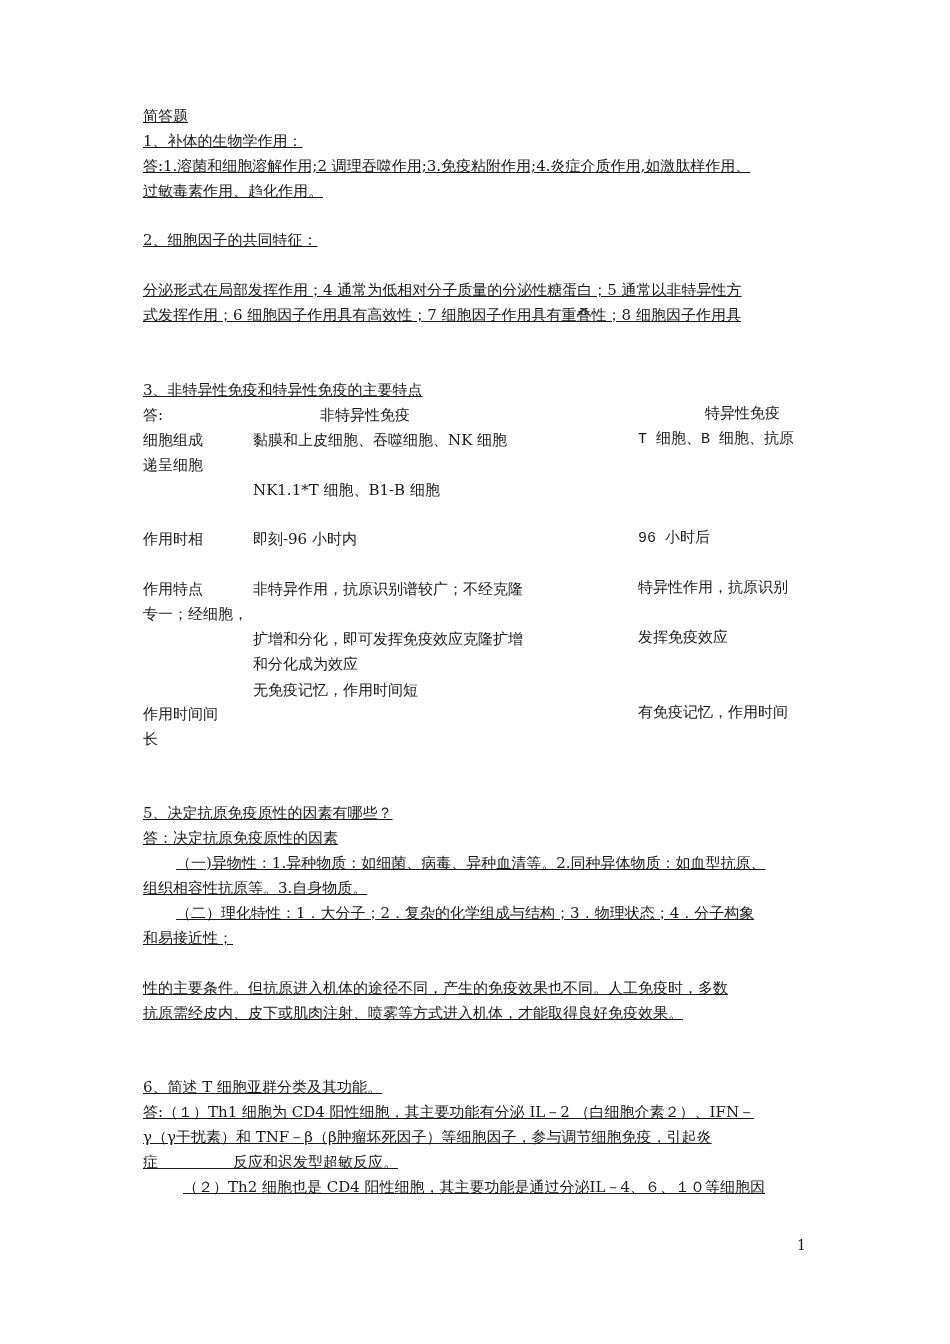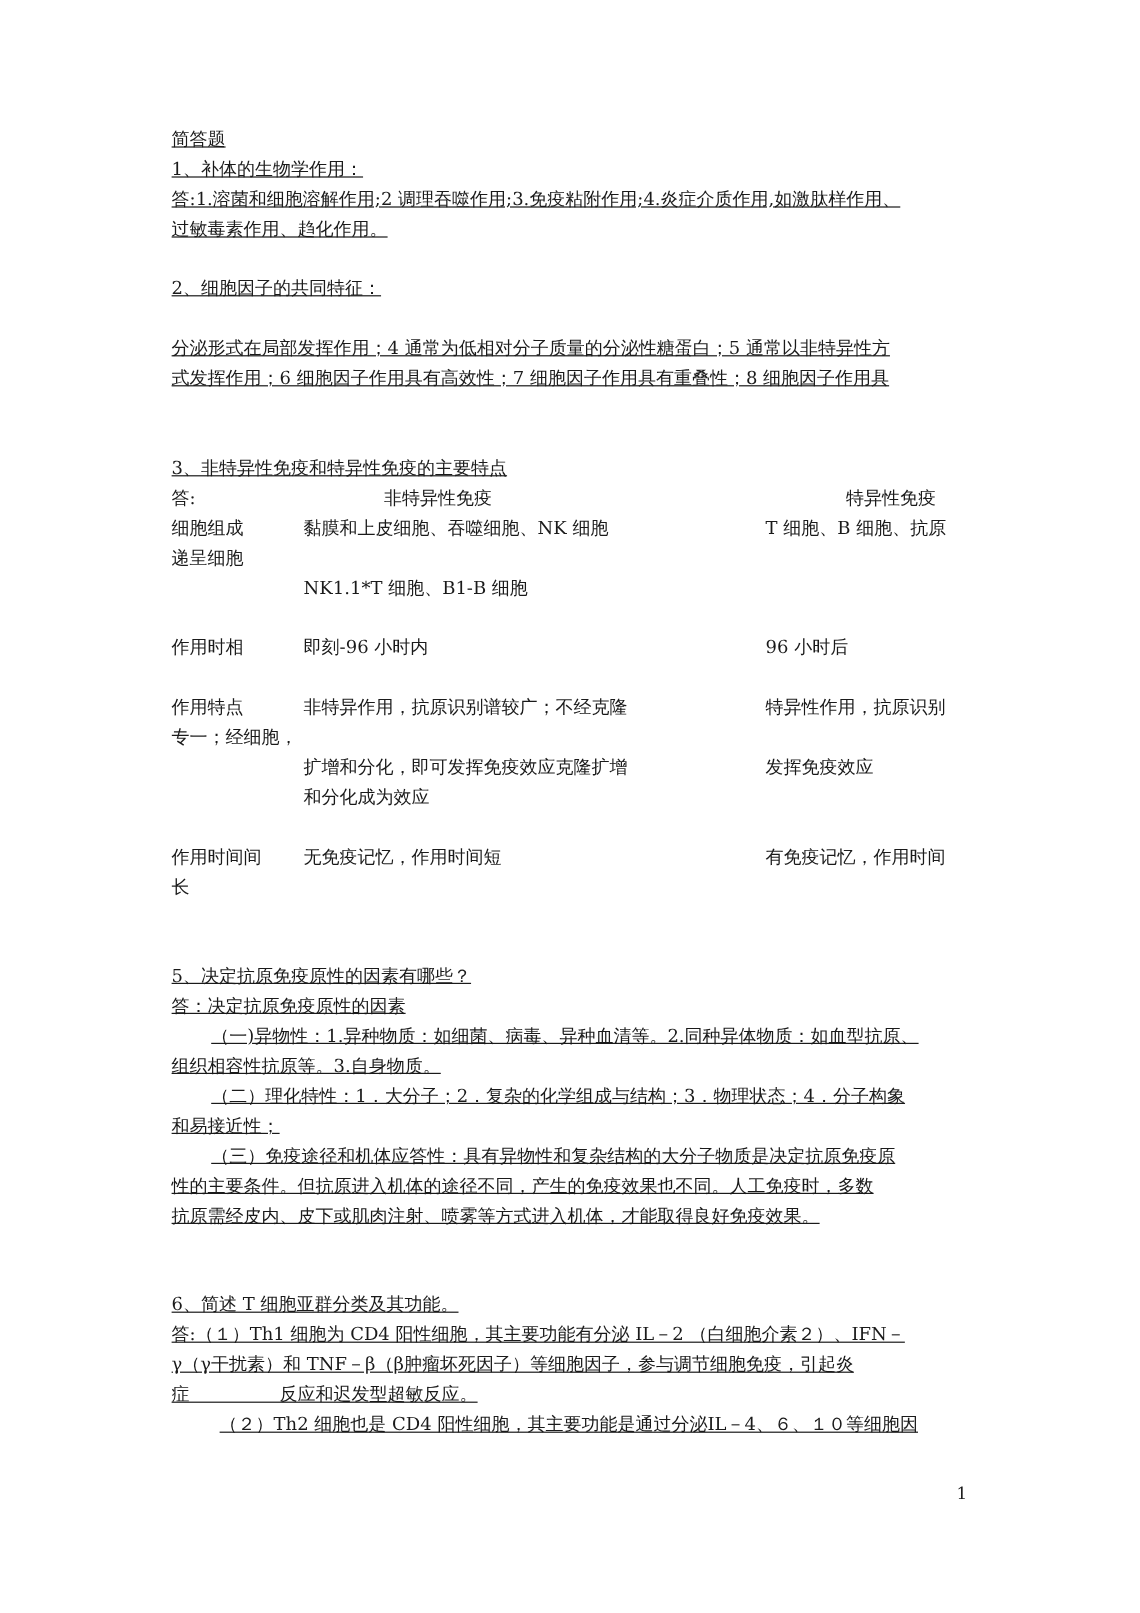--- a/index.html
+++ b/index.html
@@ -2,21 +2,21 @@
 <html><head>
   <meta charset="utf-8">
   <style>
     html, body { margin: 0; padding: 0; background: #ffffff; }
     body { width: 950px; height: 1344px; position: relative; overflow: hidden;
       font-family: "DejaVu Serif", "Liberation Serif", serif; color: #1a1a1a; font-size: 15px; }
     .page { position: absolute; left: 0; top: 0; width: 950px; height: 1344px; }
     .line { position: absolute; left: 143px; white-space: nowrap; line-height: 20px; text-decoration: underline; }
     .col1 { position: absolute; left: 143px; white-space: nowrap; line-height: 20px; }
     .col2 { position: absolute; left: 253px; white-space: nowrap; line-height: 20px; }
-    .col3 { position: absolute; left: 638px; white-space: nowrap; line-height: 20px; }
+    .col3 { position: absolute; left: 638px; white-space: nowrap; line-height: 20px; font-family: Liberation Mono, monospace; }
     .indent { left: 176px; }
     .page-num { position: absolute; left: 797px; top: 1237px; font-size: 14px; }
   </style>
 </head>
 <body>
 
 <div class="page">
   <div class="line" style="top:106px">简答题</div>
 
   <div class="line" style="top:131px">1、补体的生物学作用：</div>
@@ -46,31 +46,30 @@
     <div class="col1" style="top:579px">作用特点</div>
     <div class="col1" style="top:604px">专一；经细胞，</div>
     <div class="col2" style="top:579px">非特异作用，抗原识别谱较广；不经克隆</div>
     <div class="col2" style="top:629px">扩增和分化，即可发挥免疫效应克隆扩增</div>
     <div class="col2" style="top:654px">和分化成为效应</div>
     <div class="col3" style="top:579px">特异性作用，抗原识别</div>
     <div class="col3" style="top:629px">发挥免疫效应</div>
 
     <div class="col1" style="top:704px">作用时间间</div>
     <div class="col1" style="top:729px">长</div>
-    <div class="col2" style="top:704px">无免疫记忆，作用时间短</div>
+    <div class="col2" style="top:680px">无免疫记忆，作用时间短</div>
     <div class="col3" style="top:704px">有免疫记忆，作用时间</div>
   </div>
 
   <div class="line" style="top:803px">5、决定抗原免疫原性的因素有哪些？</div>
   <div class="line" style="top:828px">答：决定抗原免疫原性的因素</div>
   <div class="line indent" style="top:853px">（一)异物性：1.异种物质：如细菌、病毒、异种血清等。2.同种异体物质：如血型抗原、</div>
   <div class="line" style="top:878px">组织相容性抗原等。3.自身物质。</div>
   <div class="line indent" style="top:903px">（二）理化特性：1．大分子；2．复杂的化学组成与结构；3．物理状态；4．分子构象</div>
   <div class="line" style="top:928px">和易接近性；</div>
-  <div class="line indent" style="top:953px">（三）免疫途径和机体应答性：具有异物性和复杂结构的大分子物质是决定抗原免疫原</div>
   <div class="line" style="top:1003px">抗原需经皮内、皮下或肌肉注射、喷雾等方式进入机体，才能取得良好免疫效果。</div>
   <div class="line" style="top:978px">性的主要条件。但抗原进入机体的途径不同，产生的免疫效果也不同。人工免疫时，多数</div>
 
   <div class="line" style="top:1077px">6、简述 T 细胞亚群分类及其功能。</div>
   <div class="line" style="top:1102px">答:（１）Th1 细胞为 CD4 阳性细胞，其主要功能有分泌 IL－2 （白细胞介素２）、IFN－</div>
   <div class="line" style="top:1127px">γ（γ干扰素）和 TNF－β（β肿瘤坏死因子）等细胞因子，参与调节细胞免疫，引起炎</div>
   <div class="line" style="top:1152px">症　　　　　反应和迟发型超敏反应。</div>
   <div class="line indent" style="top:1177px; left:183px">（２）Th2 细胞也是 CD4 阳性细胞，其主要功能是通过分泌IL－4、６、１０等细胞因</div>
 
   <div class="page-num">1</div>

